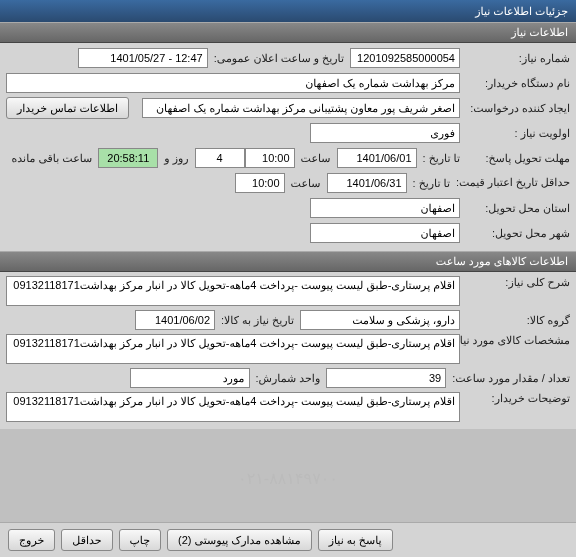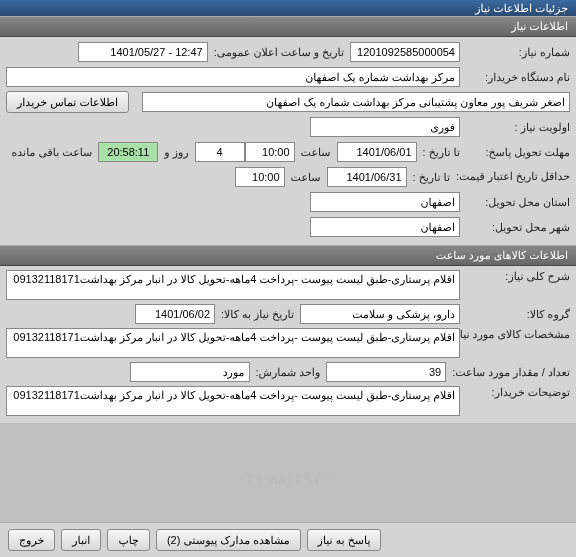--- a/index.html
+++ b/index.html
@@ -1,18 +1,18 @@
 <!DOCTYPE html>
 <html dir="rtl" lang="fa"><head>
 <meta charset="utf-8">
 <style>
 * { box-sizing: border-box; margin: 0; padding: 0; font-family: Tahoma, Arial, sans-serif; }
 body { background: #c0c0c0; font-size: 11px; width: 576px; height: 557px; overflow: hidden; position: relative; }
 
-.titlebar { background: linear-gradient(to bottom, #3a6aa0, #2a4a70); color: #fff; padding: 4px 8px; font-size: 11px; height: 16px; display: flex; align-items: center; }
+.titlebar { background: linear-gradient(to bottom, #3a6aa0, #2a4a70); color: #fff; padding: 4px 8px; font-size: 11px; height: 22px; display: flex; align-items: center; }
 
 .section-header { background: linear-gradient(to bottom, #888, #666); color: #fff; padding: 3px 8px; font-size: 11px; border-top: 1px solid #aaa; border-bottom: 1px solid #444; }
 
 .form-area { background: #d4d4d4; padding: 4px 6px; }
 
 .row { display: flex; align-items: center; margin-bottom: 3px; min-height: 22px; }
 
 .lbl { color: #222; min-width: 110px; padding-left: 6px; white-space: nowrap; }
 .lbl-sm { color: #222; padding: 0 6px; white-space: nowrap; }
 
@@ -56,20 +56,21 @@
   <span class="lbl-sm">تاریخ و ساعت اعلان عمومی:</span>
   <input class="txt" style="width: 130px;" readonly="" value="12:47 - 1401/05/27">
 </div>
 
 <div class="row">
   <span class="lbl">نام دستگاه خریدار:</span>
   <input class="txt wide" readonly="" value="مرکز بهداشت شماره یک اصفهان" style="">
 </div>
 
 <div class="row">
+  <span class="lbl">ایجاد کننده درخواست:</span>
   <input class="txt wide" readonly="" value="اصغر شریف پور معاون پشتیبانی مرکز بهداشت شماره یک اصفهان" style="">
   <button class="btn" style="margin-right:13px">اطلاعات تماس خریدار</button>
 </div>
 
 <div class="row">
   <span class="lbl">اولویت نیاز :</span>
   <input class="txt" style="width: 150px;" readonly="" value="فوری">
 </div>
 
 <div class="row">
@@ -145,15 +146,15 @@
 </div>
 
 <div class="watermark">فرداری اطلاعــات مـادیـران</div>
 <div class="watermark-sub">۰۲۱-۸۸۱۴۹۷۰۰</div>
 
 <div class="bottom-bar">
   <span style="flex:1"></span>
   <button class="btn">پاسخ به نیاز</button>
   <button class="btn">مشاهده مدارک پیوستی (2)</button>
   <button class="btn">چاپ</button>
-  <button class="btn">انبار</button>
+  <button class="btn">حداقل</button>
   <button class="btn">خروج</button>
 </div>
 
 </body></html>

